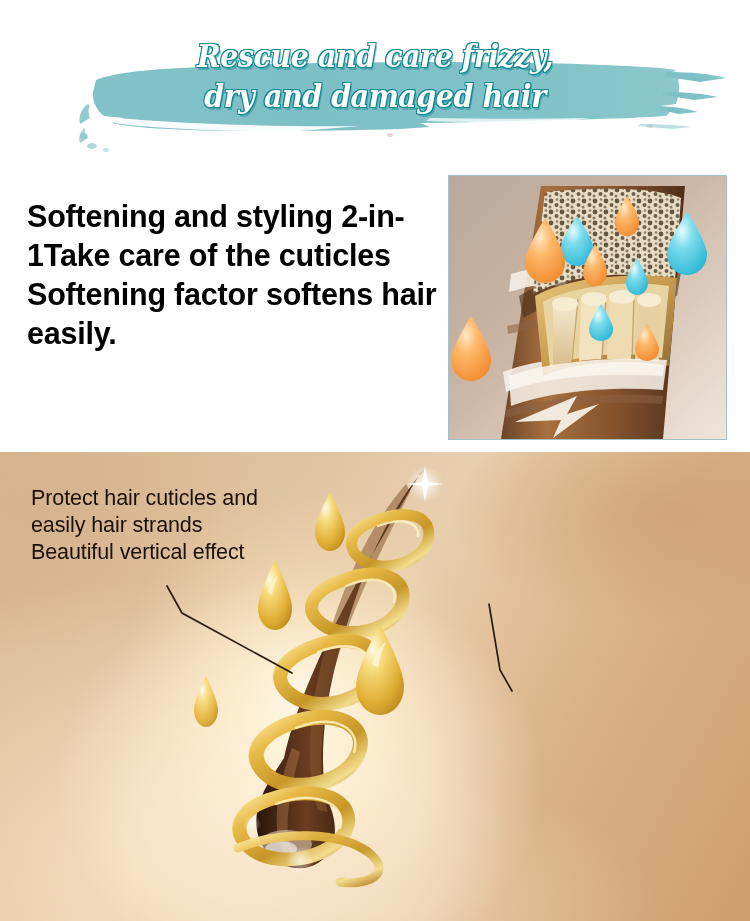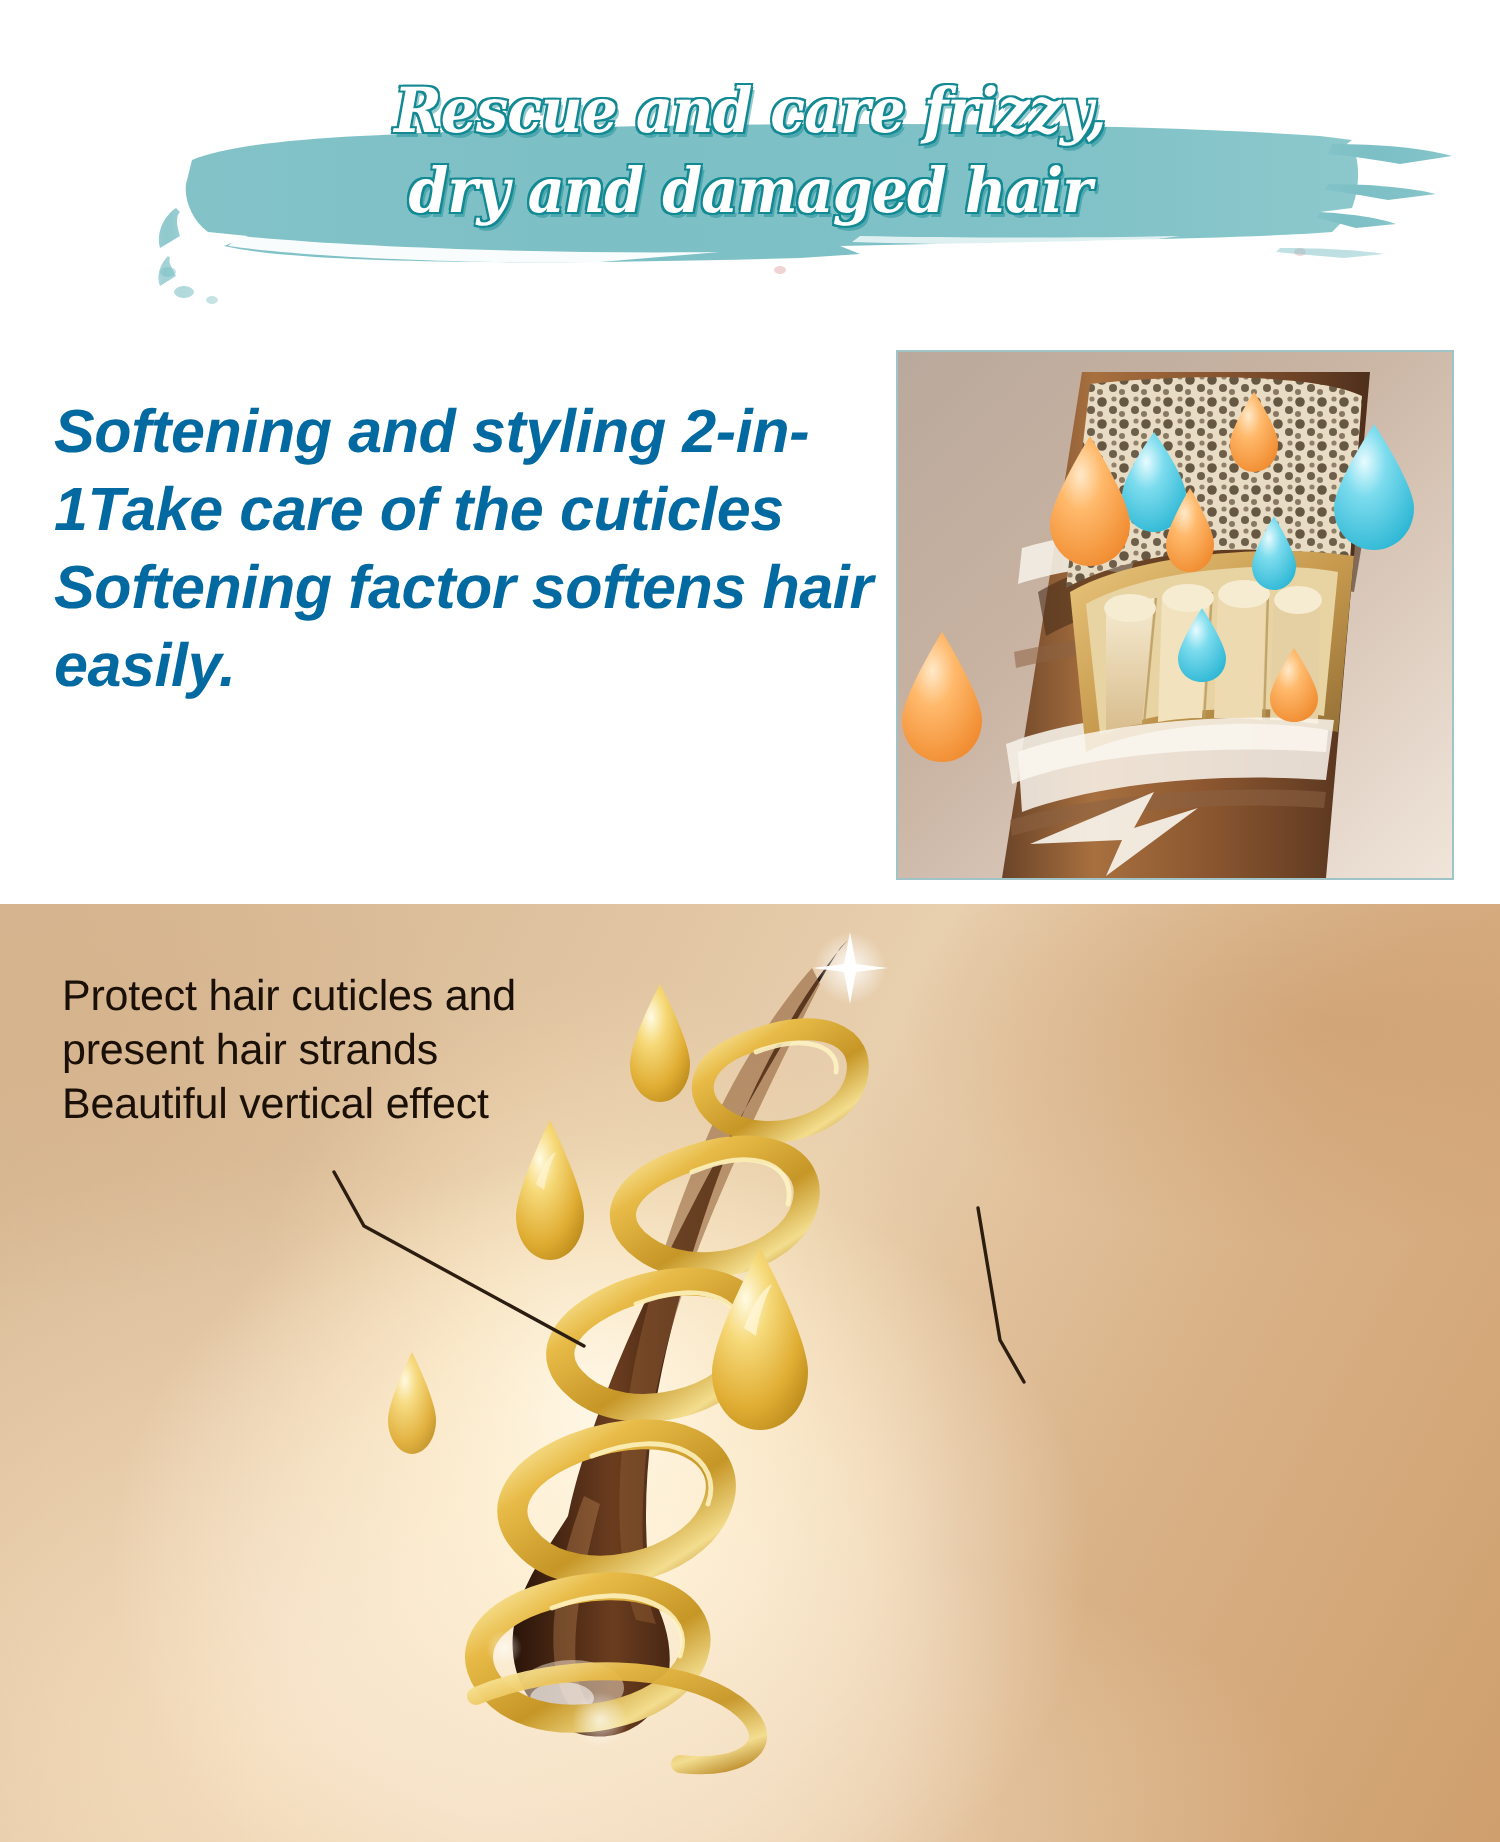--- a/index.html
+++ b/index.html
@@ -68,23 +68,22 @@
 
   
   .intro-text {
     position: absolute;
     left: 27px;
     top: 197px;
     width: 410px;
     font-size: 30.5px;
     line-height: 39px;
     font-weight: bold;
-    color: #0369a1;
+    color: #000000;
     letter-spacing: -0.2px;
-    font-style: italic;
   }
 
   
   .cuticle-photo {
     position: absolute;
     left: 448px; top: 175px;
     width: 279px; height: 265px;
     border: 1px solid #9fc3c6;
     box-sizing: border-box;
     overflow: hidden;
@@ -378,17 +377,17 @@
         <circle cx="252" cy="372" r="9" fill="url(#sparkle)" opacity="0.6"></circle>
       </g>
 
       <g stroke="#2b1d10" stroke-width="1.7" fill="none" stroke-linecap="round">
         <path d="M 167,134 L 182,161 L 292,221"></path>
         <path d="M 489,152 L 500,218 L 512,239"></path>
       </g>
     </svg>
 
     <div class="callout callout-left">Protect hair cuticles and
-present hair strands
+easily hair strands
 Beautiful vertical effect</div>
   </div>
 
 </div>
 
 </body></html>

